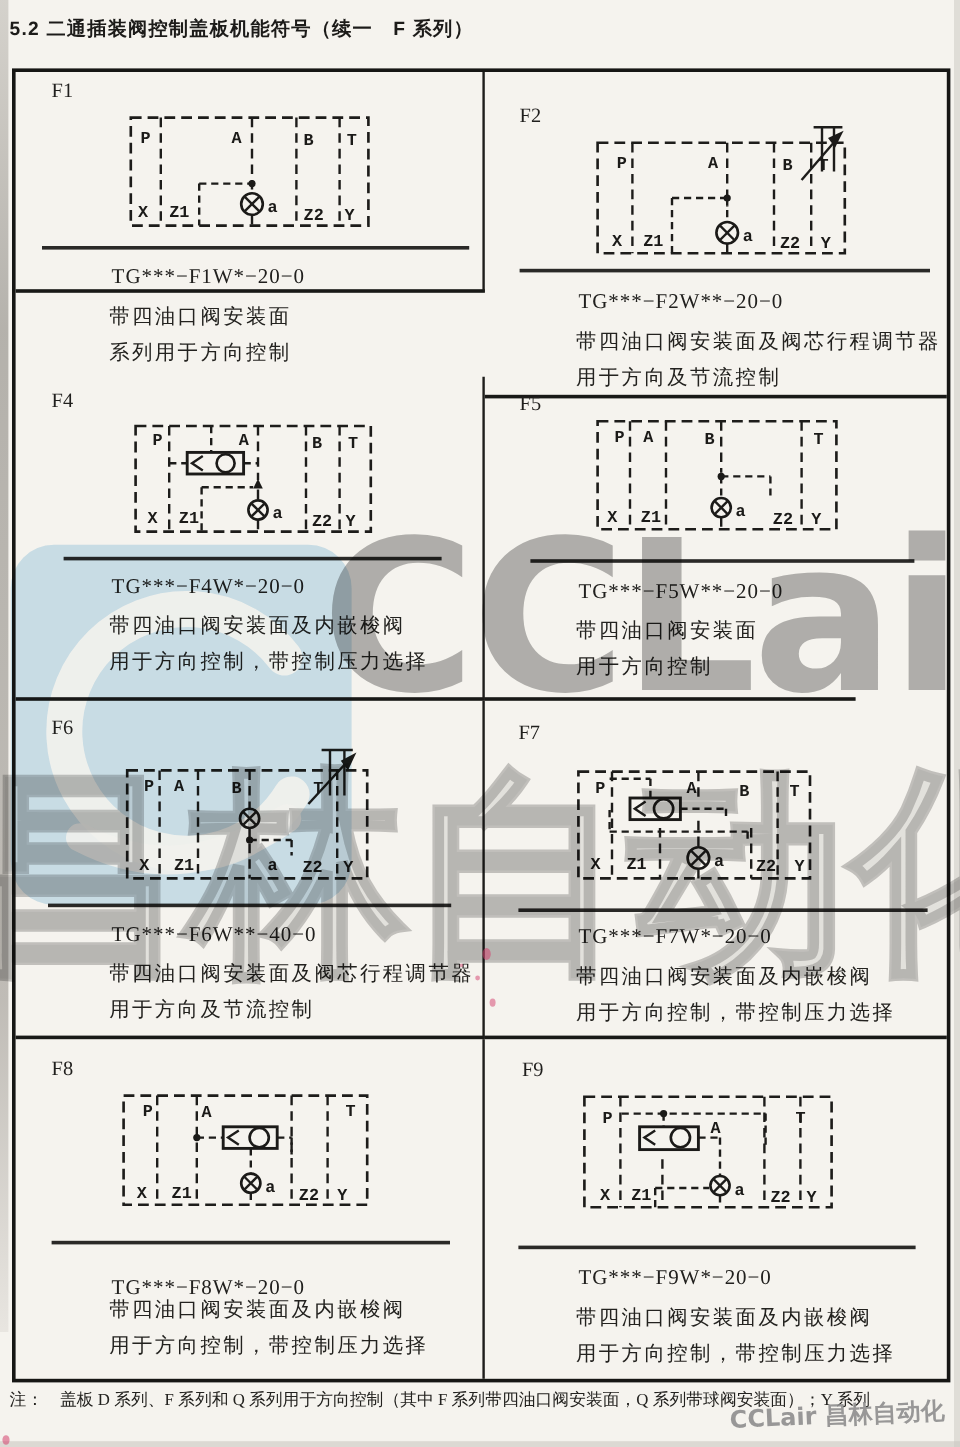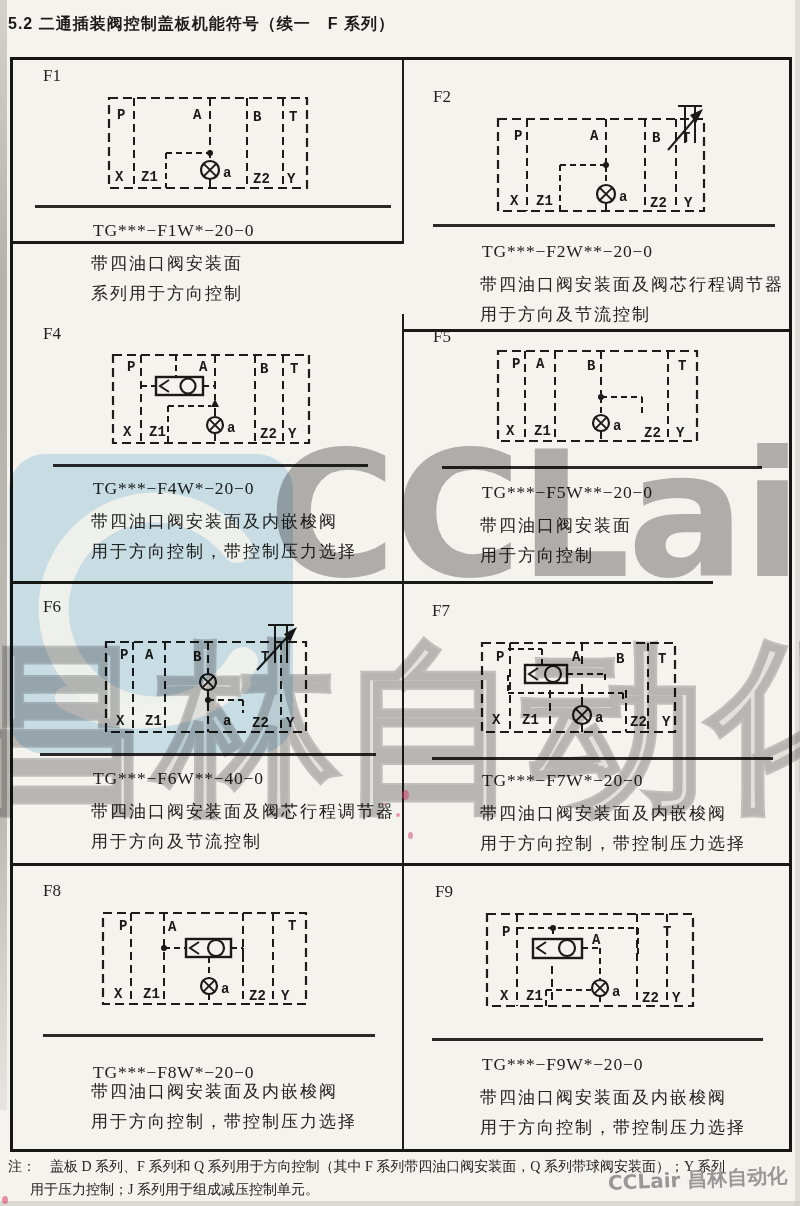--- a/index.html
+++ b/index.html
@@ -450,21 +450,20 @@
       <div class="model">TG***−F9W*−20−0</div>
       <div class="d1">带四油口阀安装面及内嵌梭阀</div>
       <div class="d2">用于方向控制，带控制压力选择</div>
     </div>
 
   </div>
 
   <div class="note">
     <span class="lbl">注：</span><span>盖板 D 系列、F 系列和 Q 系列用于方向控制（其中 F 系列带四油口阀安装面，Q 系列带球阀安装面）；Y 系列</span>
   </div>
-  <div class="note2">用于压力控制；J 系列用于组成减压控制单元。</div>
 
   <svg class="wm-blue" width="292" height="318" viewBox="0 0 292 318">
     <rect x="4" y="4" width="284" height="300" rx="36" fill="#c7e2f3" opacity="0.9"></rect>
     <path d="M 232,98 A 102,102 0 1 0 238,212" fill="none" stroke="#fbfdfe" stroke-width="30" stroke-linecap="round" opacity="0.95"></path>
     <path d="M 62,248 Q 146,292 234,232" fill="none" stroke="#fbfdfe" stroke-width="24" stroke-linecap="round" opacity="0.9"></path>
   </svg>
   <div class="wm-cc">CCLair</div>
   <div class="wm-cn">昌林自动化</div>
   <div class="wm-corner">CCLair 昌林自动化</div>
 

